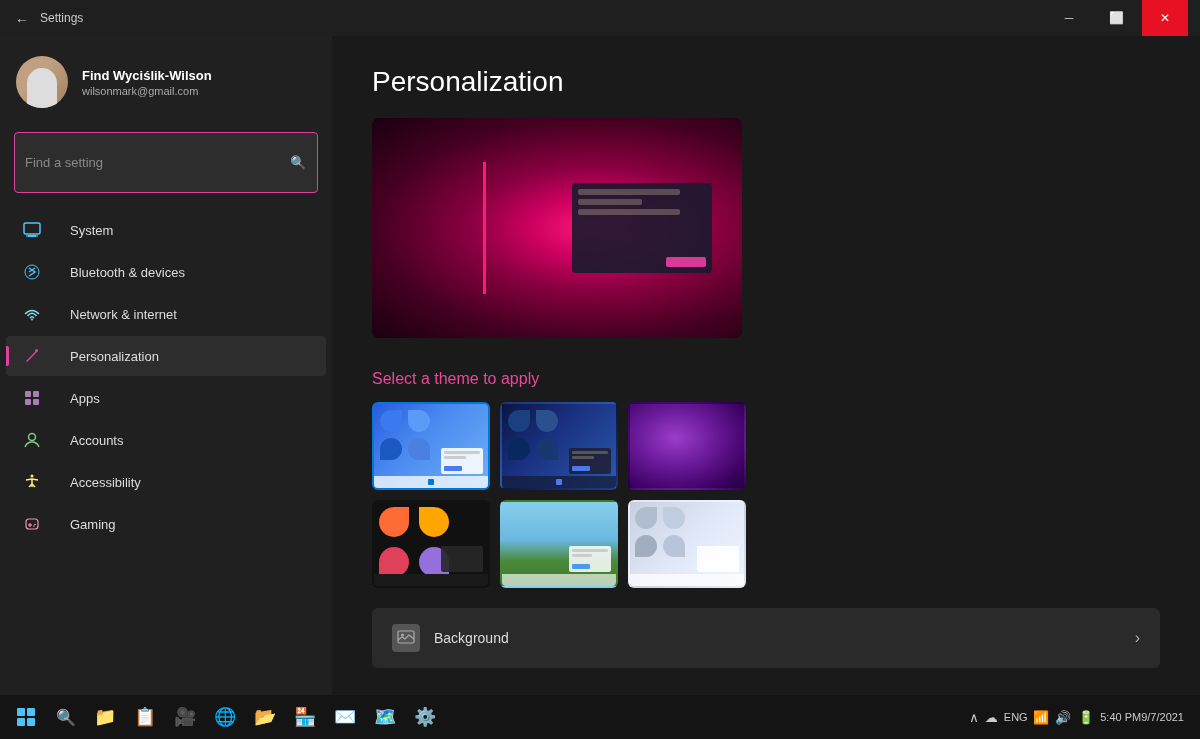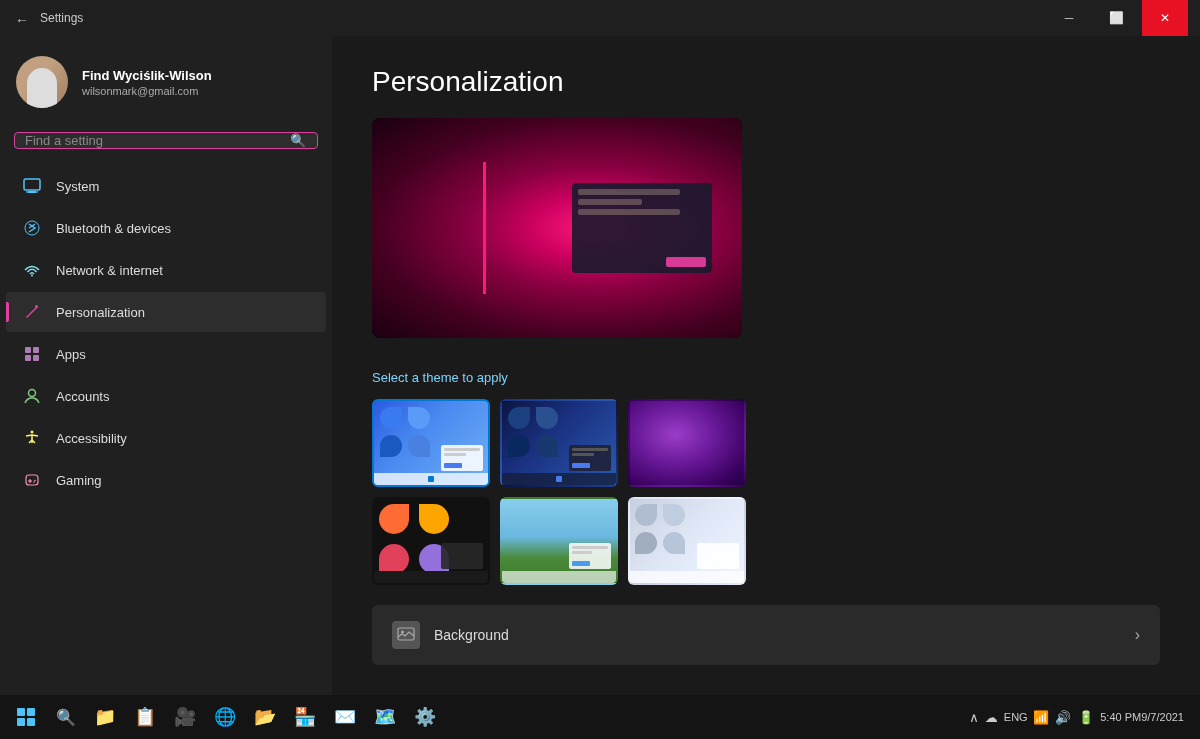--- a/index.html
+++ b/index.html
@@ -114,40 +114,40 @@
     .search-container {
       padding: 8px 14px 16px 14px;
     }
     .search-box {
       width: 100%;
       background: #2d2d2d;
       border: 1.5px solid #e040a0;
       border-radius: 4px;
       display: flex;
       align-items: center;
-      padding: 0 10px;
+      padding: 22px 10px;
       gap: 8px;
     }
     .search-input {
       background: transparent;
       border: none;
       outline: none;
       color: #fff;
       font-size: 13px;
       flex: 1;
       font-family: 'Segoe UI', Arial, sans-serif;
     }
     .search-input::placeholder { color: #888; }
     .search-icon { color: #aaa; font-size: 13px; }
 
     
     .nav-item {
       display: flex;
       align-items: center;
-      gap: 14px;
+      gap: 28px;
       padding: 10px 16px;
       cursor: pointer;
       border-radius: 4px;
       margin: 1px 6px;
       position: relative;
     }
     .nav-item.active {
       background: #2d2d2d;
     }
     .nav-item.active::before {
@@ -236,22 +236,22 @@
       width: 3px;
       height: 60%;
       background: #ff1a7a;
       position: absolute;
       left: 30%;
       top: 20%;
     }
 
     
     .select-theme-label {
-      font-size: 13px;
-      color: #7dd3fc;
+      font-size: 16px;
+      color: #ec4899;
       margin-bottom: 14px;
       margin-top: 32px;
     }
 
     
     .theme-grid {
       display: grid;
       grid-template-columns: repeat(3, 118px);
       gap: 10px;
       margin-bottom: 20px;

